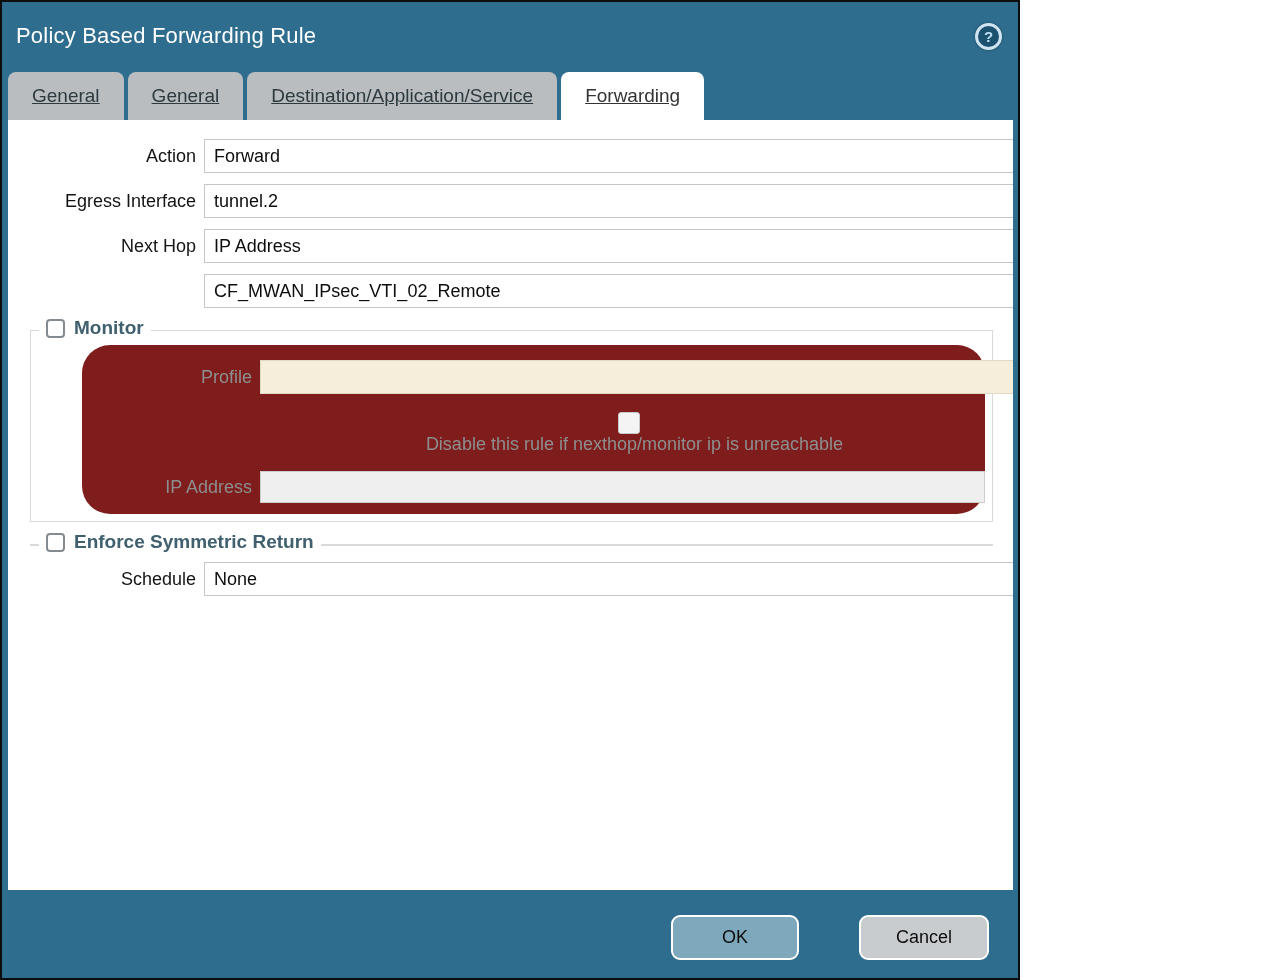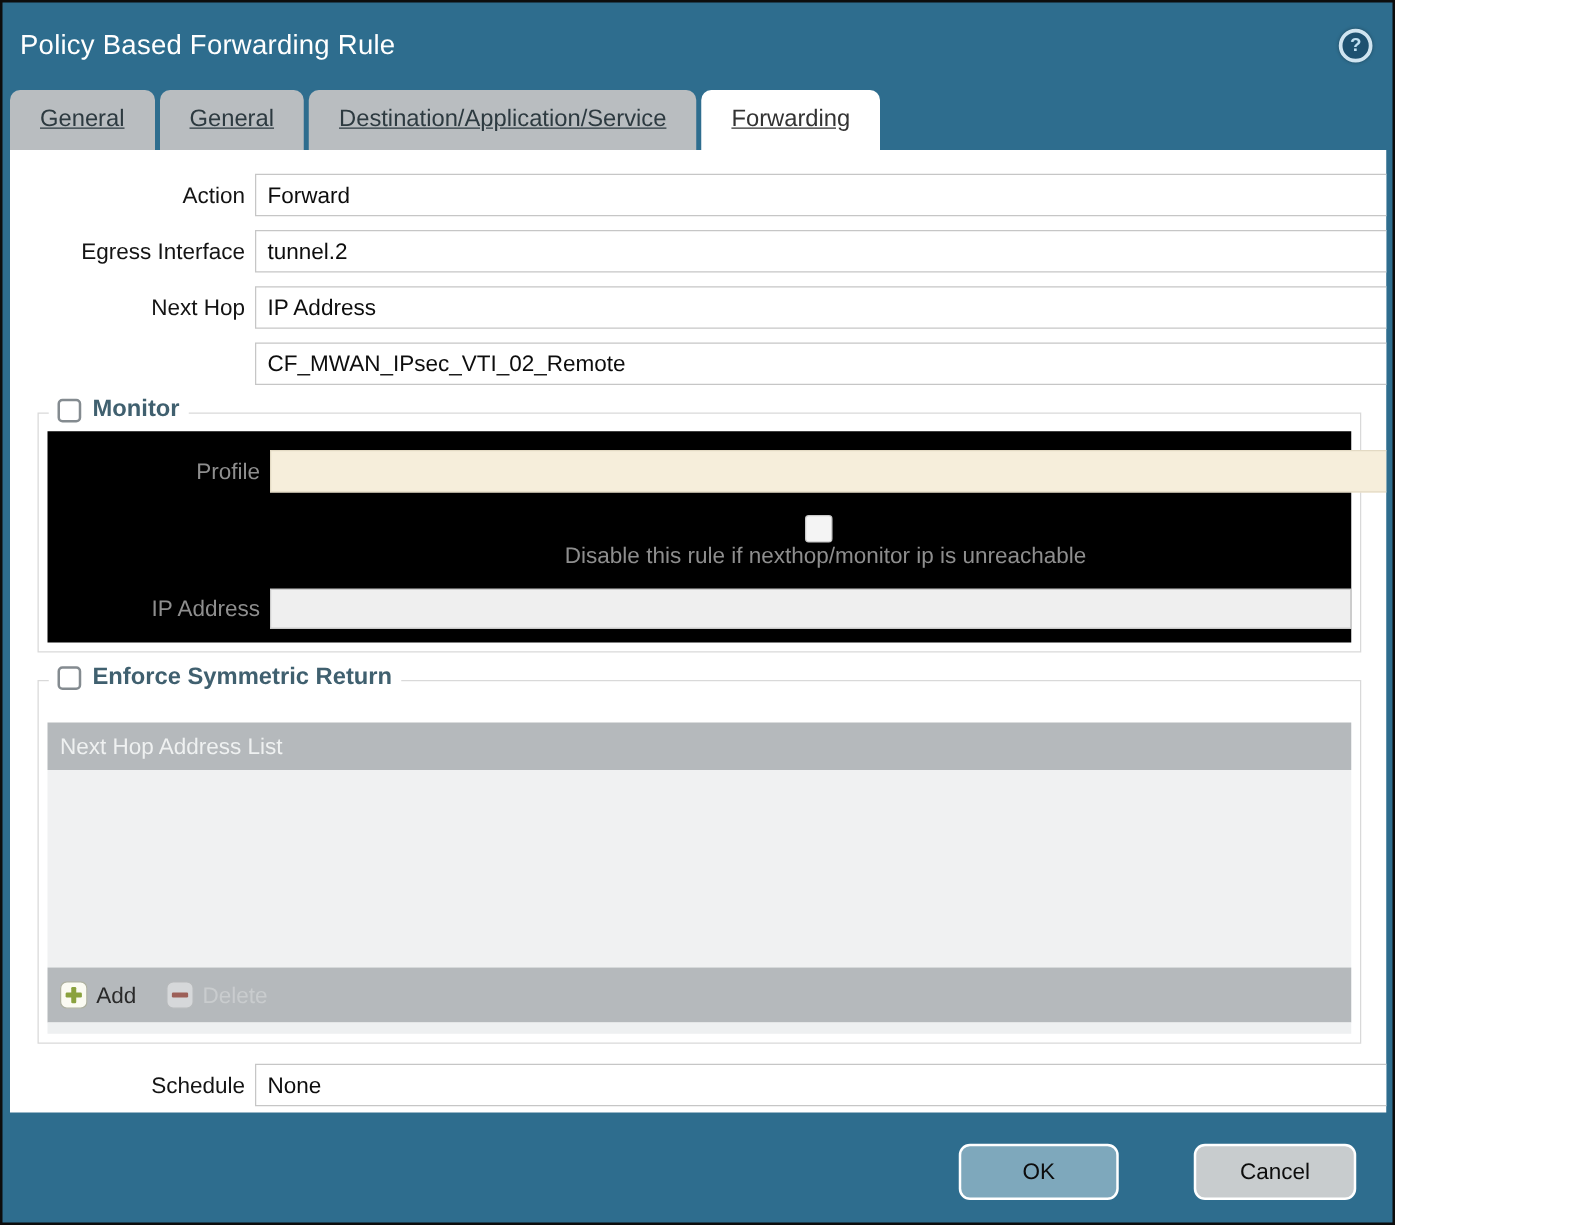--- a/index.html
+++ b/index.html
@@ -1,20 +1,20 @@
 <!DOCTYPE html>
 <html><head>
 <meta charset="utf-8">
 <style>
   * { box-sizing: border-box; margin: 0; padding: 0; }
   html,body { width:1264px; height:980px; }
   body { font-family: "Liberation Sans", sans-serif; }
 
   .dialog {
-    width:1116px; height:980px;
+    width:1020px; height:980px;
     background:#2e6d8e;
     border:2px solid #0d0d0d;
     display:flex; flex-direction:column;
     overflow:hidden;
   }
 
   
   .titlebar {
     height:68px; flex:none;
     display:flex; align-items:center; justify-content:space-between;
@@ -71,33 +71,34 @@
   }
   .dd-tri { width:0; height:0; border-left:8px solid transparent; border-right:8px solid transparent; border-top:10px solid #6c8c9d; }
   .dd-btn.disabled { background:linear-gradient(#f0f0f0,#e4e4e4); cursor:default; }
   .dd-btn.disabled .dd-tri { border-top-color:#b2b5b7; }
 
   
   .fieldset {
     border:1px solid #d9d9d9;
     margin:22px 20px 0 22px;
     position:relative;
+    padding-left:44px;
   }
   .legend {
     position:absolute; top:-14px; left:8px;
     background:#ffffff; padding:0 7px;
     display:flex; align-items:center; gap:9px;
     font-size:19px; font-weight:bold; color:#40606f;
   }
   .legend-checkbox {
     width:19px; height:19px; border:2px solid #848b90; border-radius:4px;
     background:#ffffff; cursor:pointer;
   }
 
-  .fs-body { margin:14px 7px 7px 7px; background:#000000; padding:15px 0 11px 0; }
+  .fs-body { margin:14px 7px 7px 7px; background:#7f1d1d; padding:15px 0 11px 0;border-radius:28px; }
   .fs-row { display:flex; align-items:center; }
   .fs-label { width:178px; padding-right:8px; flex:none; text-align:right; font-size:18px; color:#8e8e8e; }
   .profile-field {
     width:975px; height:34px;
     background:#f6eedb; border:1px solid #e3dac4;
   }
   .disable-row { margin:18px 0 16px 190px; display:flex; align-items:center;flex-direction:column; }
   .sub-checkbox {
     width:22px; height:22px; border:1px solid #c9c9c9; border-radius:3px;
     background:#f4f4f4; flex:none;
@@ -236,44 +237,20 @@
           <div class="ip-field"></div>
         </div>
       </div>
     </div>
 
     <div class="fieldset">
       <div class="legend">
         <div class="legend-checkbox"></div>
         <span>Enforce Symmetric Return</span>
       </div>
-      <div class="tbl">
-        <div class="tbl-header">
-          <span>Next Hop Address List</span>
-        </div>
-        <div class="tbl-body"></div>
-        <div class="tbl-footer">
-          <div class="tbl-btn">
-            <svg width="22" height="22" viewBox="0 0 22 22">
-              <rect x="0.5" y="0.5" width="21" height="21" rx="5" fill="#fbfbf2" stroke="#aeb1a0"></rect>
-              <rect x="4.5" y="9" width="13" height="4" rx="1" fill="#8aa23e"></rect>
-              <rect x="9" y="4.5" width="4" height="13" rx="1" fill="#8aa23e"></rect>
-            </svg>
-            <span class="lbl">Add</span>
-          </div>
-          <div class="tbl-btn disabled">
-            <svg width="22" height="22" viewBox="0 0 22 22">
-              <rect x="0.5" y="0.5" width="21" height="21" rx="5" fill="#d6d8da" stroke="#b7babc"></rect>
-              <rect x="4.5" y="9" width="13" height="4" rx="1" fill="#9d6059"></rect>
-            </svg>
-            <span class="lbl">Delete</span>
-          </div>
-        </div>
-        <div class="tbl-strip"></div>
-      </div>
     </div>
 
     <div class="row sched">
       <div class="row-label">Schedule</div>
       <div class="combo">
         <div class="combo-value">None</div>
         <div class="dd-btn">
           <div class="dd-tri"></div>
         </div>
       </div>

